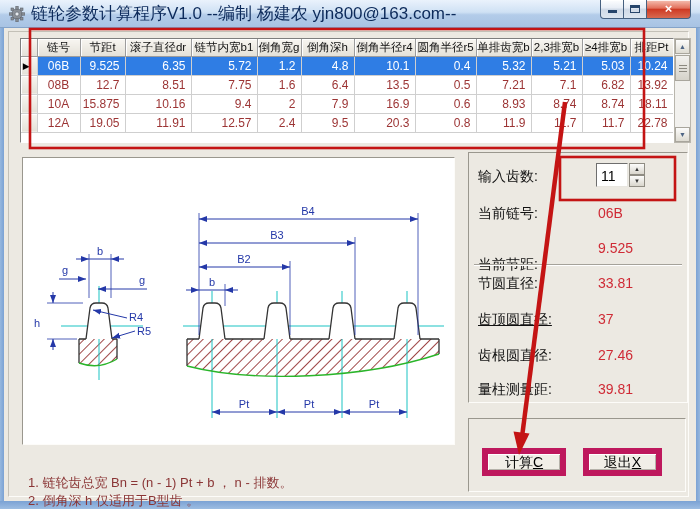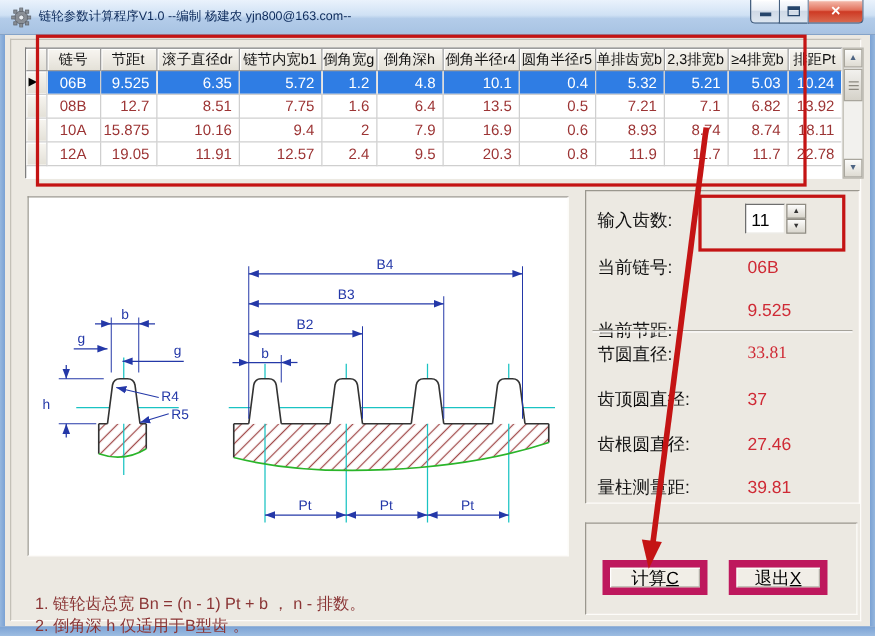--- a/index.html
+++ b/index.html
@@ -4,21 +4,21 @@
 <style>
   html,body{margin:0;padding:0;background:#555;}
   *{box-sizing:border-box;}
   body{font-family:"Liberation Sans","DejaVu Sans",sans-serif;}
   .window{position:relative;width:700px;height:509px;background:#ece9e2;overflow:hidden;
           box-shadow:0 0 0 1px #41659a;}
   
   .titlebar{position:absolute;left:0;top:0;width:700px;height:28px;
     background:linear-gradient(#eaf2fc,#cfe1f4 45%,#b3cce9 55%,#a8c3e3);
     border-bottom:1px solid #84a3c9;}
-  .title-text{position:absolute;left:31px;top:0;line-height:27px;font-size:10px;
+  .title-text{position:absolute;left:31px;top:0;line-height:27px;font-size:17px;
     color:#0c2a5a;white-space:nowrap;}
   .app-icon{position:absolute;left:9px;top:6px;width:16px;height:16px;}
   .border-strip{position:absolute;background:linear-gradient(90deg,#96b7de,#7ba2d4);}
   .b-left{left:0;top:28px;width:4px;height:473px;}
   .b-right{left:696px;top:28px;width:4px;height:473px;background:linear-gradient(270deg,#96b7de,#7ba2d4);}
   .b-bottom{left:0;top:501px;width:700px;height:8px;background:linear-gradient(#7ba2d4,#9dbde2);}
   .capbtns{position:absolute;right:9px;top:0;height:19px;display:flex;}
   .capbtn{height:19px;border:1px solid #46607f;border-top:none;position:relative;
     background:linear-gradient(#fdfeff,#e7edf5 45%,#cfd9e6 50%,#dde6f0);
     box-shadow:inset 0 1px 0 rgba(255,255,255,.8);cursor:default;}
@@ -323,22 +323,22 @@
     <div class="spinbtn sp-up">▲</div>
     <div class="spinbtn sp-down">▼</div>
   </div>
 
   <div class="plabel" style="left:478px;top:205px;text-align:right;">当前链号:</div>
   <div class="pvalue" style="left:598px;top:205px;">06B</div>
   <div class="plabel" style="left:478px;top:256px;">当前节距:</div>
   <div class="pvalue" style="left:598px;top:240px;">9.525</div>
   <div class="psep"></div>
   <div class="plabel" style="left:478px;top:275px;">节圆直径:</div>
-  <div class="pvalue" style="left:598px;top:275px;font-family:Liberation Serif, serif;">33.81</div>
-  <div class="plabel" style="left:478px;top:311px;">齿顶圆直径:</div>
+  <div class="pvalue" style="left:598px;top:275px;">33.81</div>
+  <div class="plabel" style="left:478px;top:311px;text-decoration:underline;">齿顶圆直径:</div>
   <div class="pvalue" style="left:598px;top:311px;">37</div>
   <div class="plabel" style="left:478px;top:347px;">齿根圆直径:</div>
   <div class="pvalue" style="left:598px;top:347px;">27.46</div>
   <div class="plabel" style="left:478px;top:381px;">量柱测量距:</div>
   <div class="pvalue" style="left:598px;top:381px;">39.81</div>
 
   <div class="btn-frame"></div>
   <button class="btn btn-calc"><span>计算</span><span class="mn">C</span></button>
   <button class="btn btn-exit"><span>退出</span><span class="mn">X</span></button>
 

